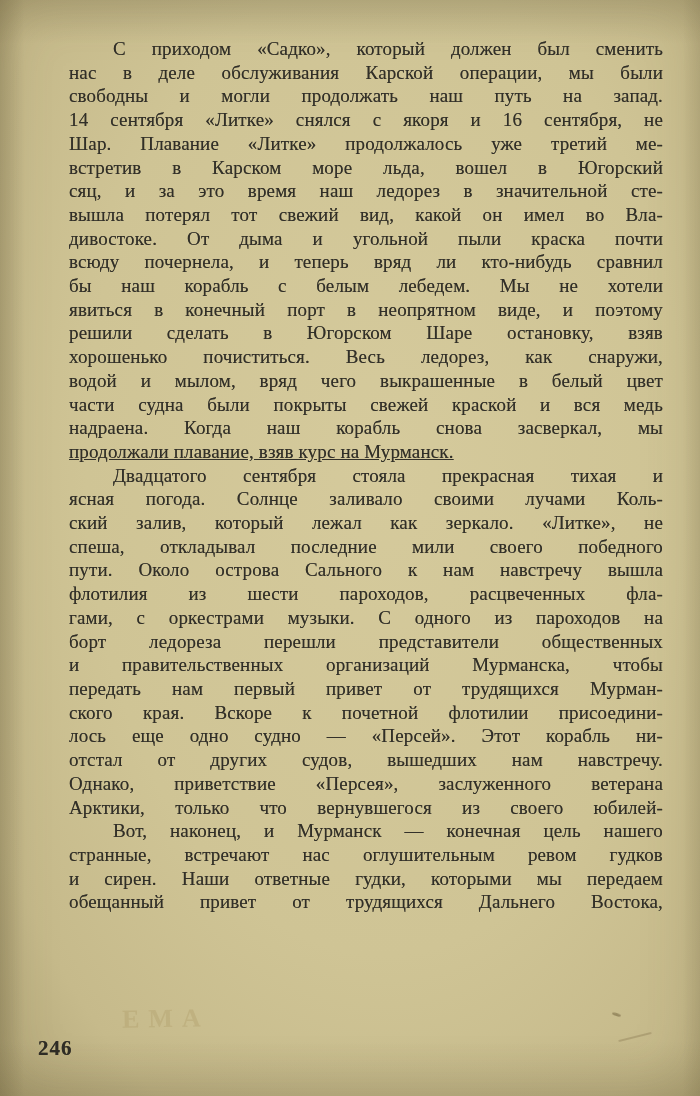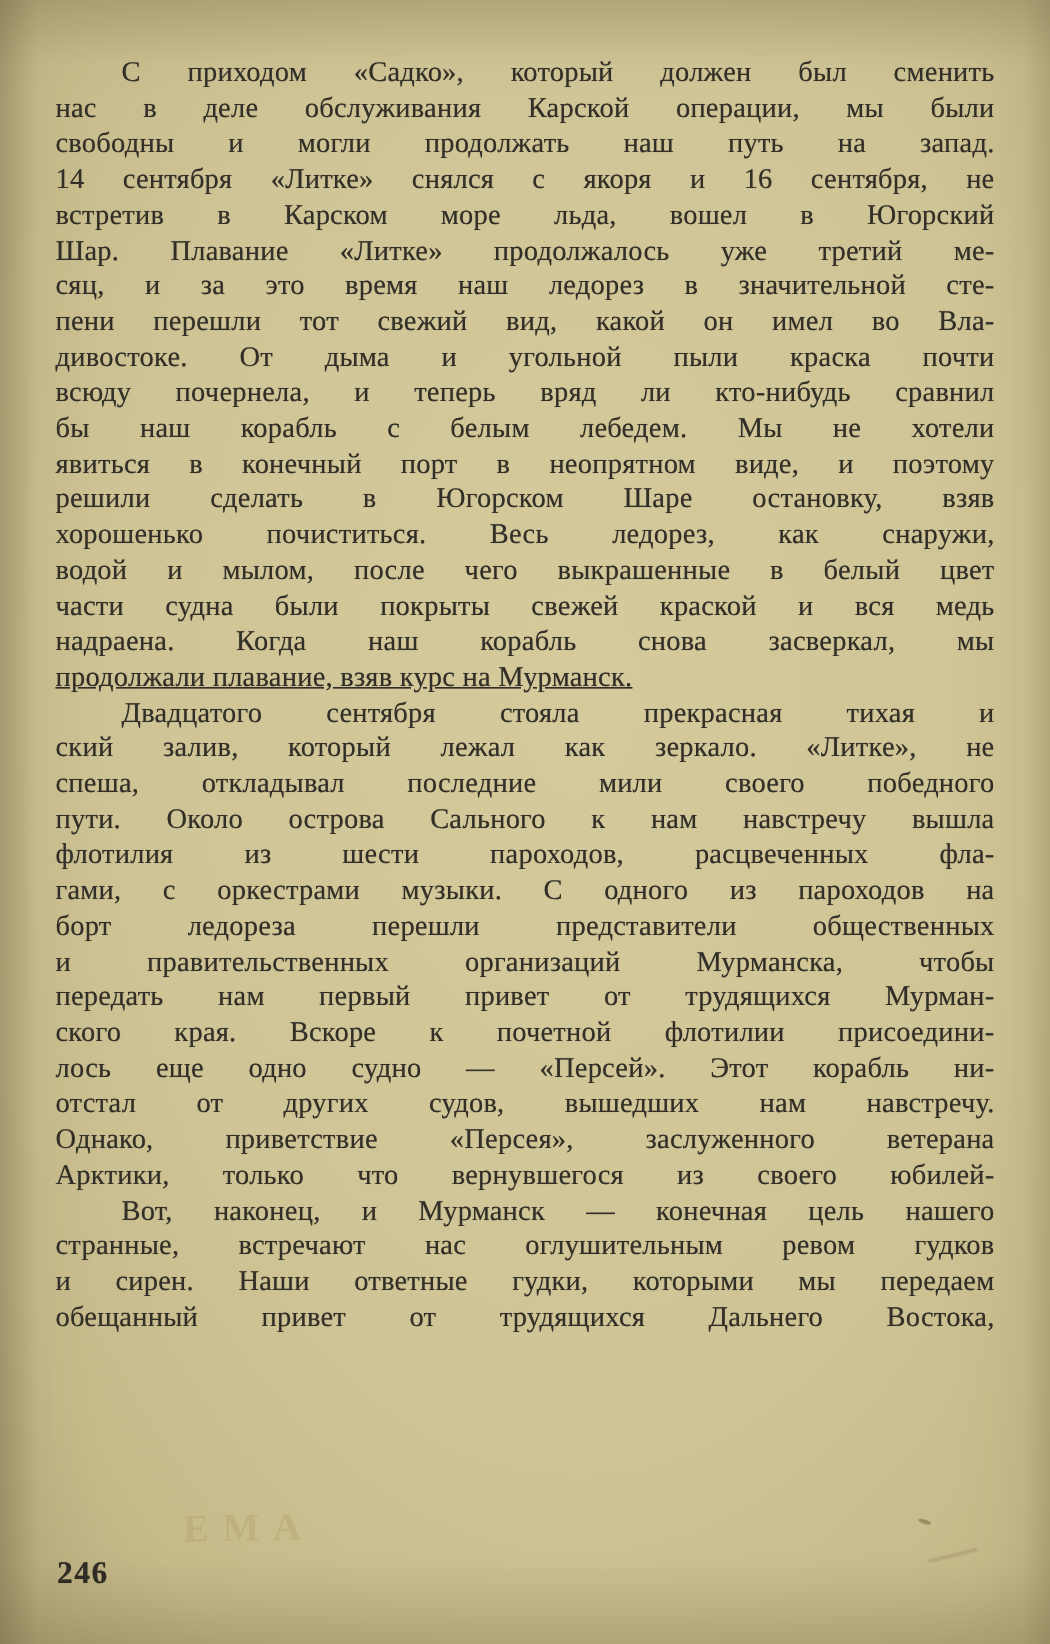--- a/index.html
+++ b/index.html
@@ -30,20 +30,21 @@
     color: #312f28;
     font-size: 19px;
     line-height: 23.7px;
     letter-spacing: 0.15px;
     text-shadow: 0 0 0.5px rgba(45,42,32,0.55);
   }
   .line {
     text-align: justify;
     text-align-last: justify;
     white-space: normal;
+    margin-left: 32px;
   }
   .line.first { text-indent: 44px; }
   .line.flush-left { text-align-last: left; text-decoration: underline; }
   .page-number {
     position: absolute;
     left: 38px;
     top: 1036px;
     font-size: 21px;
     font-weight: 700;
     color: #2e2c25;
@@ -87,37 +88,38 @@
 <body>
 
 <div class="page">
   <div class="watermark">ЕМА</div>
   <div class="text-block">
       <div class="para">
         <div class="line first">С приходом «Садко», который должен был сменить</div>
         <div class="line">нас в деле обслуживания Карской операции, мы были</div>
         <div class="line">свободны и могли продолжать наш путь на запад.</div>
         <div class="line">14 сентября «Литке» снялся с якоря и 16 сентября, не</div>
+        <div class="line">Шар. Плавание «Литке» продолжалось уже третий ме-</div>
         <div class="line">встретив в Карском море льда, вошел в Югорский</div>
-        <div class="line">Шар. Плавание «Литке» продолжалось уже третий ме-</div>
         <div class="line">сяц, и за это время наш ледорез в значительной сте-</div>
-        <div class="line">пени перешли тот свежий вид, какой он имел во Вла-</div>
+        <div class="line">вышла потерял тот свежий вид, какой он имел во Вла-</div>
         <div class="line">дивостоке. От дыма и угольной пыли краска почти</div>
         <div class="line">всюду почернела, и теперь вряд ли кто-нибудь сравнил</div>
         <div class="line">бы наш корабль с белым лебедем. Мы не хотели</div>
         <div class="line">явиться в конечный порт в неопрятном виде, и поэтому</div>
         <div class="line">решили сделать в Югорском Шаре остановку, взяв</div>
         <div class="line">хорошенько почиститься. Весь ледорез, как снаружи,</div>
-        <div class="line">водой и мылом, после чего выкрашенные в белый цвет</div>
+        <div class="line">водой и мылом, вряд чего выкрашенные в белый цвет</div>
         <div class="line">части судна были покрыты свежей краской и вся медь</div>
         <div class="line">надраена. Когда наш корабль снова засверкал, мы</div>
         <div class="line flush-left">продолжали плавание, взяв курс на Мурманск.</div>
       </div>
       <div class="para">
         <div class="line first">Двадцатого сентября стояла прекрасная тихая и</div>
+        <div class="line">ясная погода. Солнце заливало своими лучами Коль-</div>
         <div class="line">ский залив, который лежал как зеркало. «Литке», не</div>
         <div class="line">спеша, откладывал последние мили своего победного</div>
         <div class="line">пути. Около острова Сального к нам навстречу вышла</div>
         <div class="line">флотилия из шести пароходов, расцвеченных фла-</div>
         <div class="line">гами, с оркестрами музыки. С одного из пароходов на</div>
         <div class="line">борт ледореза перешли представители общественных</div>
         <div class="line">и правительственных организаций Мурманска, чтобы</div>
         <div class="line">передать нам первый привет от трудящихся Мурман-</div>
         <div class="line">ского края. Вскоре к почетной флотилии присоедини-</div>
         <div class="line">лось еще одно судно — «Персей». Этот корабль ни-</div>

